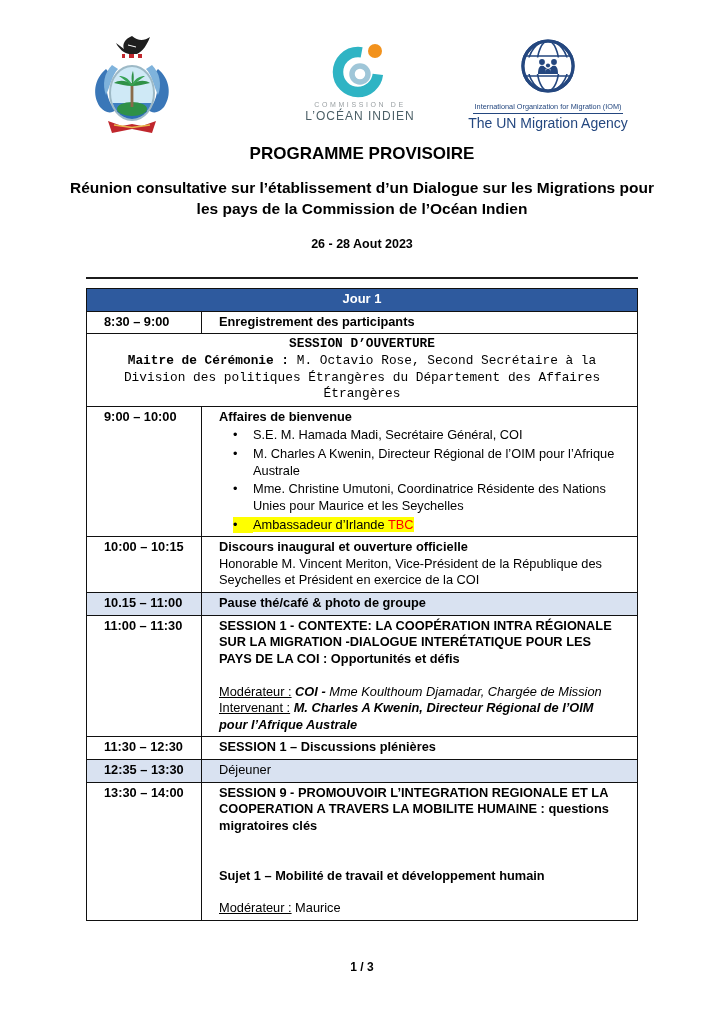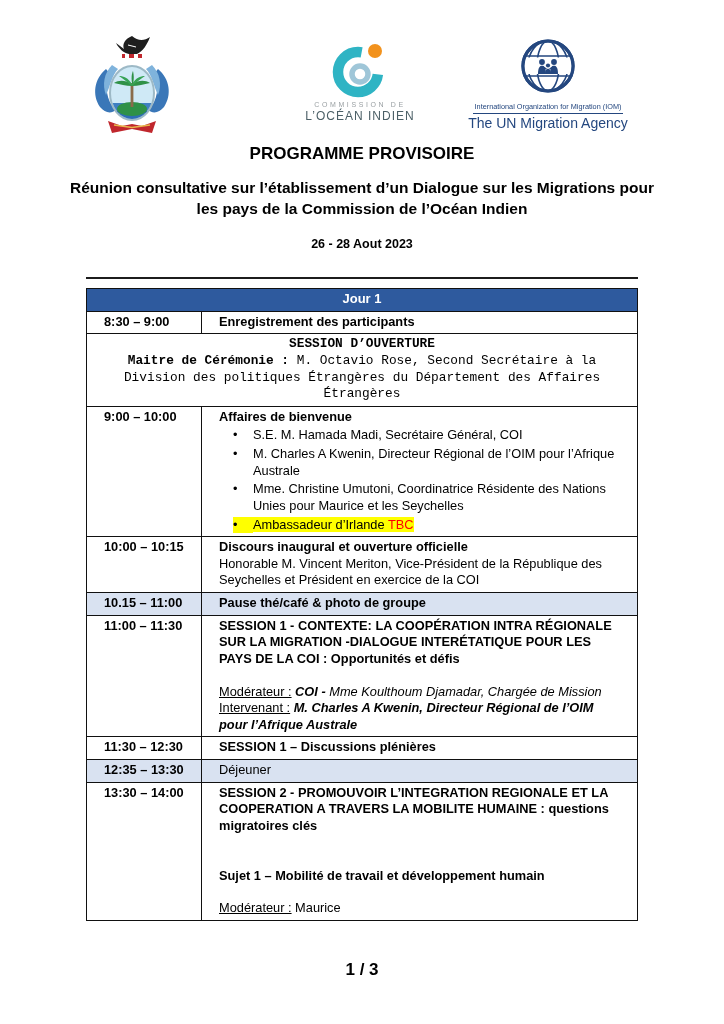--- a/index.html
+++ b/index.html
@@ -37,21 +37,21 @@
   .center{text-align:center;font-family:Liberation Mono, monospace;}
   .shaded{background:var(--shaded-row-bg,#D9E2F1);}
   .hl{background:var(--highlight,#FFFF00);}
   .tbc{color:var(--tbc-red,#FF0000);text-align:center;}
   .brow{display:flex;margin-top:2px;}
   .dot{flex:0 0 20px;margin-left:14px;}
   .btxt{flex:1;}
   .sp1{height:16px;}
   .sp2{height:33px;}
   
-  .page-number{position:absolute;top:960px;left:0;right:0;text-align:center;font-weight:bold;font-size:17px;}
+  .page-number{position:absolute;top:960px;left:0;right:0;text-align:center;font-weight:bold;font-size:12px;}
 </style>
 </head>
 <body>
 
 <div class="page">
 
   <div class="logo-zone">
 
     <svg class="arms" viewBox="0 0 80 104">
 
@@ -203,21 +203,21 @@
       </tr>
 
       <tr class="shaded">
         <td class="b">12:35 – 13:30</td>
         <td>Déjeuner</td>
       </tr>
 
       <tr>
         <td class="b">13:30 – 14:00</td>
         <td>
-          <div class="b">SESSION 2 - PROMOUVOIR L’INTEGRATION REGIONALE ET LA COOPERATION A TRAVERS LA MOBILITE HUMAINE : questions migratoires clés</div>
+          <div class="b">SESSION 9 - PROMOUVOIR L’INTEGRATION REGIONALE ET LA COOPERATION A TRAVERS LA MOBILITE HUMAINE : questions migratoires clés</div>
           <div class="sp2"></div>
           <div class="b">Sujet 1 – Mobilité de travail et développement humain</div>
           <div class="sp1"></div>
           <div><span class="u">Modérateur :</span><span> Maurice</span></div>
         </td>
       </tr>
     </tbody>
   </table>
 
   <div class="page-number">1 / 3</div>

